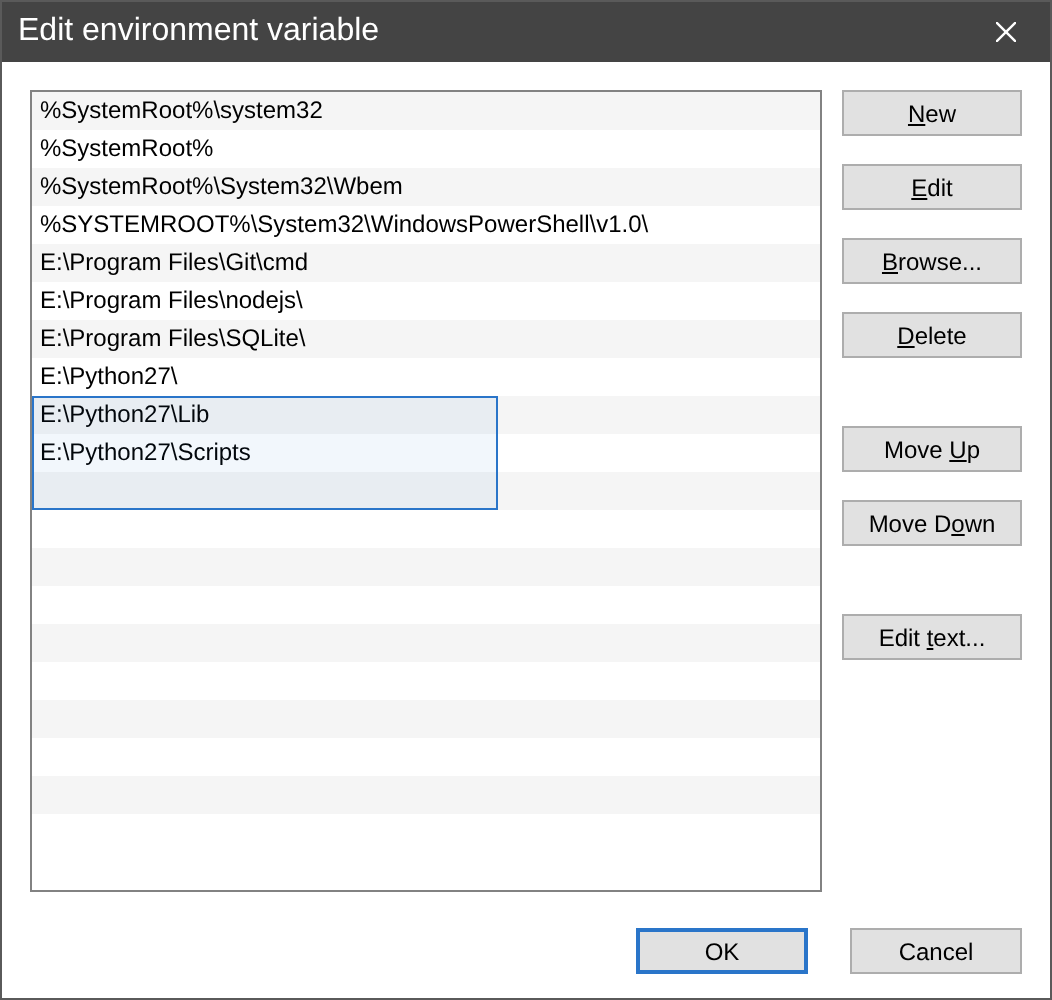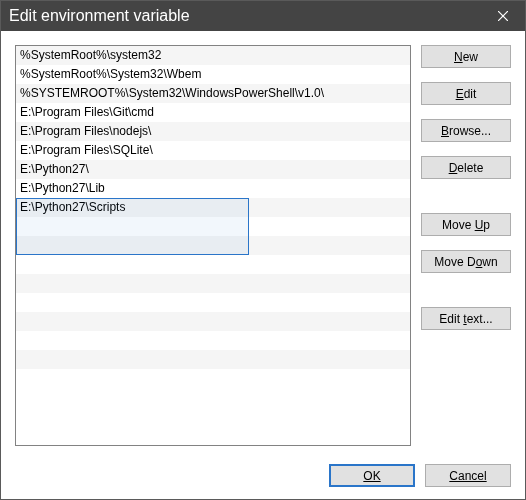--- a/index.html
+++ b/index.html
@@ -94,23 +94,22 @@
     padding: 2px;
   }
   .btn u { text-decoration: underline; }
   .gap-sm { height: 14px; }
   .gap-md { height: 34px; }
   .gap-lg { height: 34px; }
   .bottom {
     flex-shrink: 0;
     display: flex;
     justify-content: flex-end;
-    gap: 10px;
+    gap: 21px;
     padding-top: 18px;
-    text-decoration: underline;
   }
   .bottom .btn { width: 86px; }
   .btn-default {
     border: 1px solid #2a75c9;
     outline: 1px solid #2a75c9;
     outline-offset: -2px;
   }
 </style>
 </head>
 <body>
@@ -126,20 +125,21 @@
       </svg>
     </div>
   </div>
 
   <div class="client">
     <div class="main">
 
       <div class="listbox" id="listbox">
 
       <div class="row">%SystemRoot%\system32</div>
+          <div class="row">%SystemRoot%</div>
           <div class="row">%SystemRoot%\System32\Wbem</div>
           <div class="row">%SYSTEMROOT%\System32\WindowsPowerShell\v1.0\</div>
           <div class="row">E:\Program Files\Git\cmd</div>
           <div class="row">E:\Program Files\nodejs\</div>
           <div class="row">E:\Program Files\SQLite\</div>
           <div class="row">E:\Python27\</div>
           <div class="row">E:\Python27\Lib</div>
           <div class="row">E:\Python27\Scripts</div>
           <div class="row"></div>
           <div class="row"></div>

